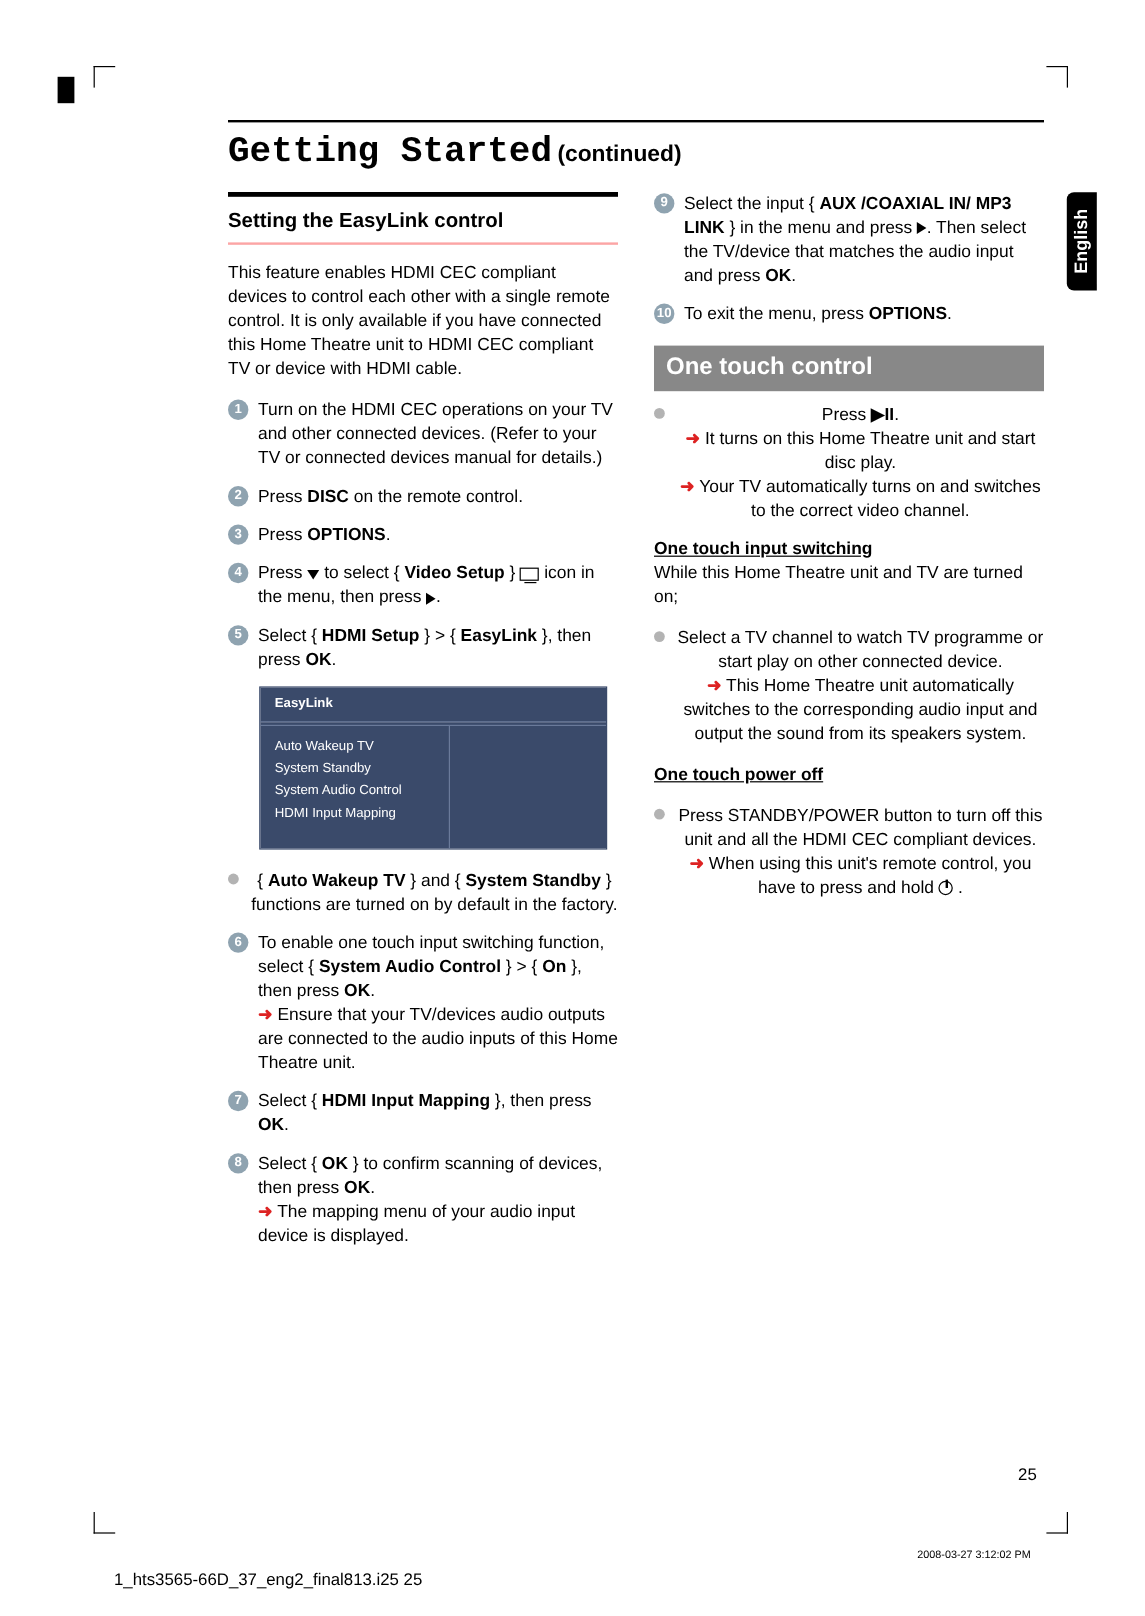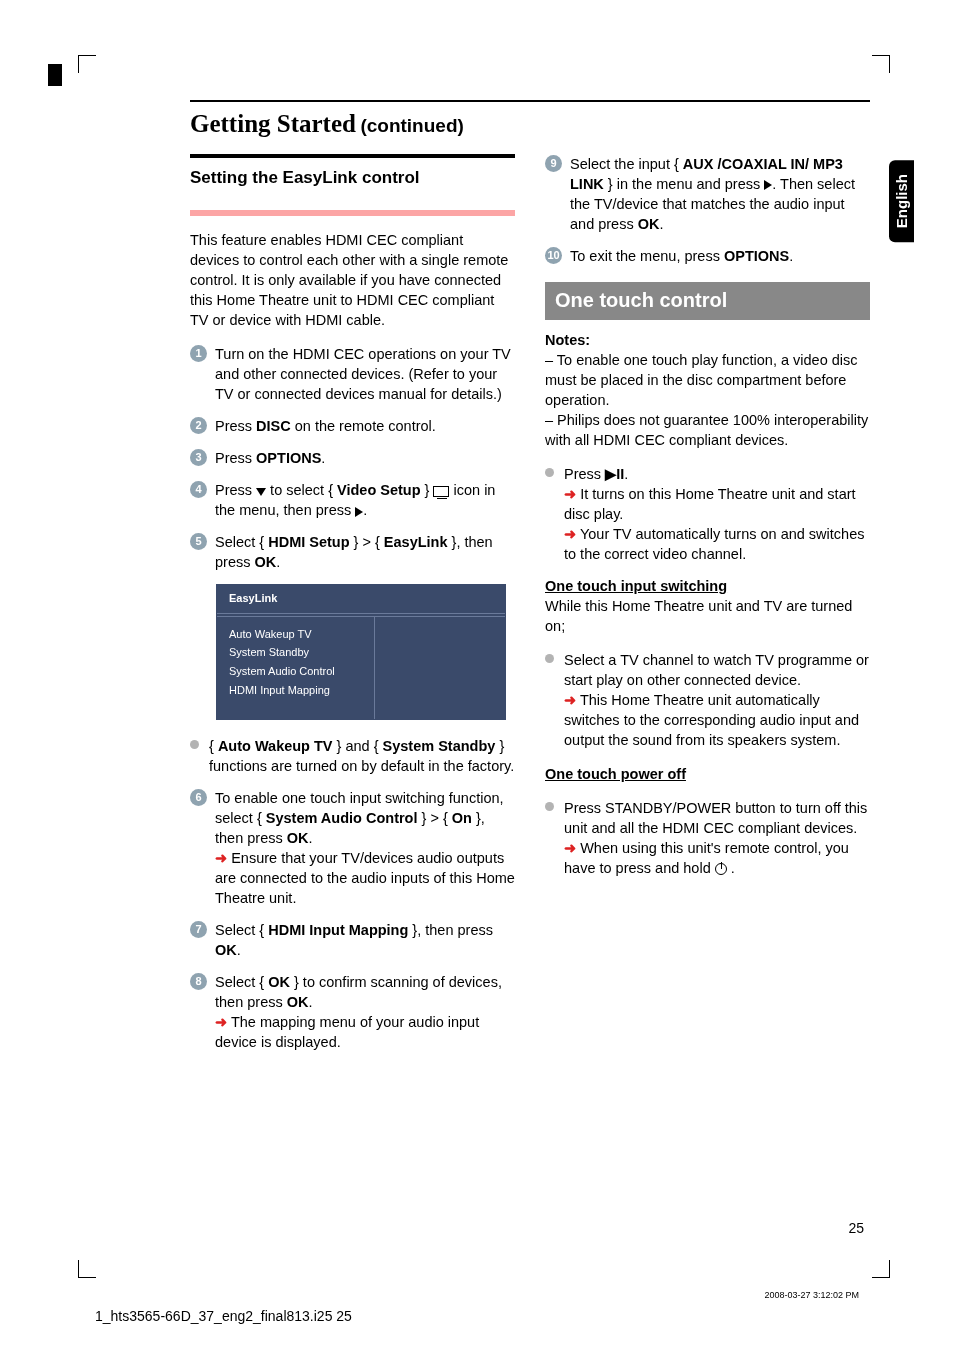--- a/index.html
+++ b/index.html
@@ -23,49 +23,49 @@
   .crop-bot-right { position:absolute; left:872px; top:1260px; width:18px; height:18px; border-right:1px solid #000; border-bottom:1px solid #000; }
   .black-box { position:absolute; left:48px; top:64px; width:14px; height:22px; background:#000; }
 
   .title-bar {
     border-top: 2.5px solid #000;
     margin-top: 40px;
     margin-left: 100px;
     width: 680px;
     padding-top: 8px;
   }
-  .main-title { font-family: Liberation Serif, serif; font-size: 25px; font-weight:bold; color:#000; }
+  .main-title { font-family: Liberation Mono, monospace; font-size: 30px; font-weight:bold; color:#000; }
   .continued { font-size: 19px; font-weight:bold; }
 
   .two-col {
     display: flex;
     gap: 30px;
     margin-top: 16px;
     width: 780px;
   }
   .col { width: 340px; font-size: 14.5px; line-height: 1.38; }
   .col.left { margin-left: 100px; }
   .section-heading {
     font-weight: bold;
     font-size: 17px;
     border-top: 4px solid #000;
-    border-bottom: 6px solid #fca5a5;
-    padding: 8px 0 21px 0;
+    border-bottom: 2px solid #fca5a5;
+    padding: 8px 0 7px 0;
     margin-bottom: 14px;
   }
   .para { margin-bottom: 14px; }
   .step { display:flex; gap:8px; margin-bottom:12px; align-items:flex-start; }
   .step-body { flex:1; }
   .circle-num {
     display:inline-flex; align-items:center; justify-content:center;
     width:17px; height:17px; border-radius:50%;
     background:#8fa3b0; color:#fff; font-size:11px; font-weight:bold;
     flex-shrink:0; margin-top:1px;
   }
-  .bullet-row { display:flex; gap:10px; margin-bottom:12px; align-items:flex-start; }
+  .bullet-row { display:flex; gap:10px; margin-bottom:12px; align-items:flex-start;text-align:center; }
   .grey-bullet { width:9px; height:9px; border-radius:50%; background:#b3b3b3; margin-top:4px; flex-shrink:0; }
   .arrow { color:#d22; font-weight:bold; }
   b { font-weight: bold; }
   .u { text-decoration: underline; font-weight:bold; }
 
   .menu-box {
     border:1px solid #3a4a6a; width: 290px; margin: 8px 0 16px 26px;
     font-size:11px; color:#fff;
   }
   .menu-header { background:#3a4a6a; padding:6px 12px; font-weight:bold; border-bottom:1px solid #6a7a9a; }
@@ -217,25 +217,20 @@
 
       <div class="step">
         <span class="circle-num">10</span>
         <div class="step-body">
           <span>To exit the menu, press </span><b>OPTIONS</b><span>.</span>
         </div>
       </div>
 
       <div class="grey-heading">One touch control</div>
 
-      <div class="para">
-        <b>Notes:</b><br>
-        <span>–  To enable one touch play function, a video disc must be placed in the disc compartment before operation.</span><br>
-        <span>–  Philips does not guarantee 100% interoperability with all HDMI CEC compliant devices.</span>
-      </div>
 
       <div class="bullet-row">
         <span class="grey-bullet"></span>
         <div>
           <span>Press </span><span class="playpause">▶II</span>.<br>
           <span class="arrow">➜</span> <span>It turns on this Home Theatre unit and start disc play.</span><br>
           <span class="arrow">➜</span> <span>Your TV automatically turns on and switches to the correct video channel.</span>
         </div>
       </div>
 

